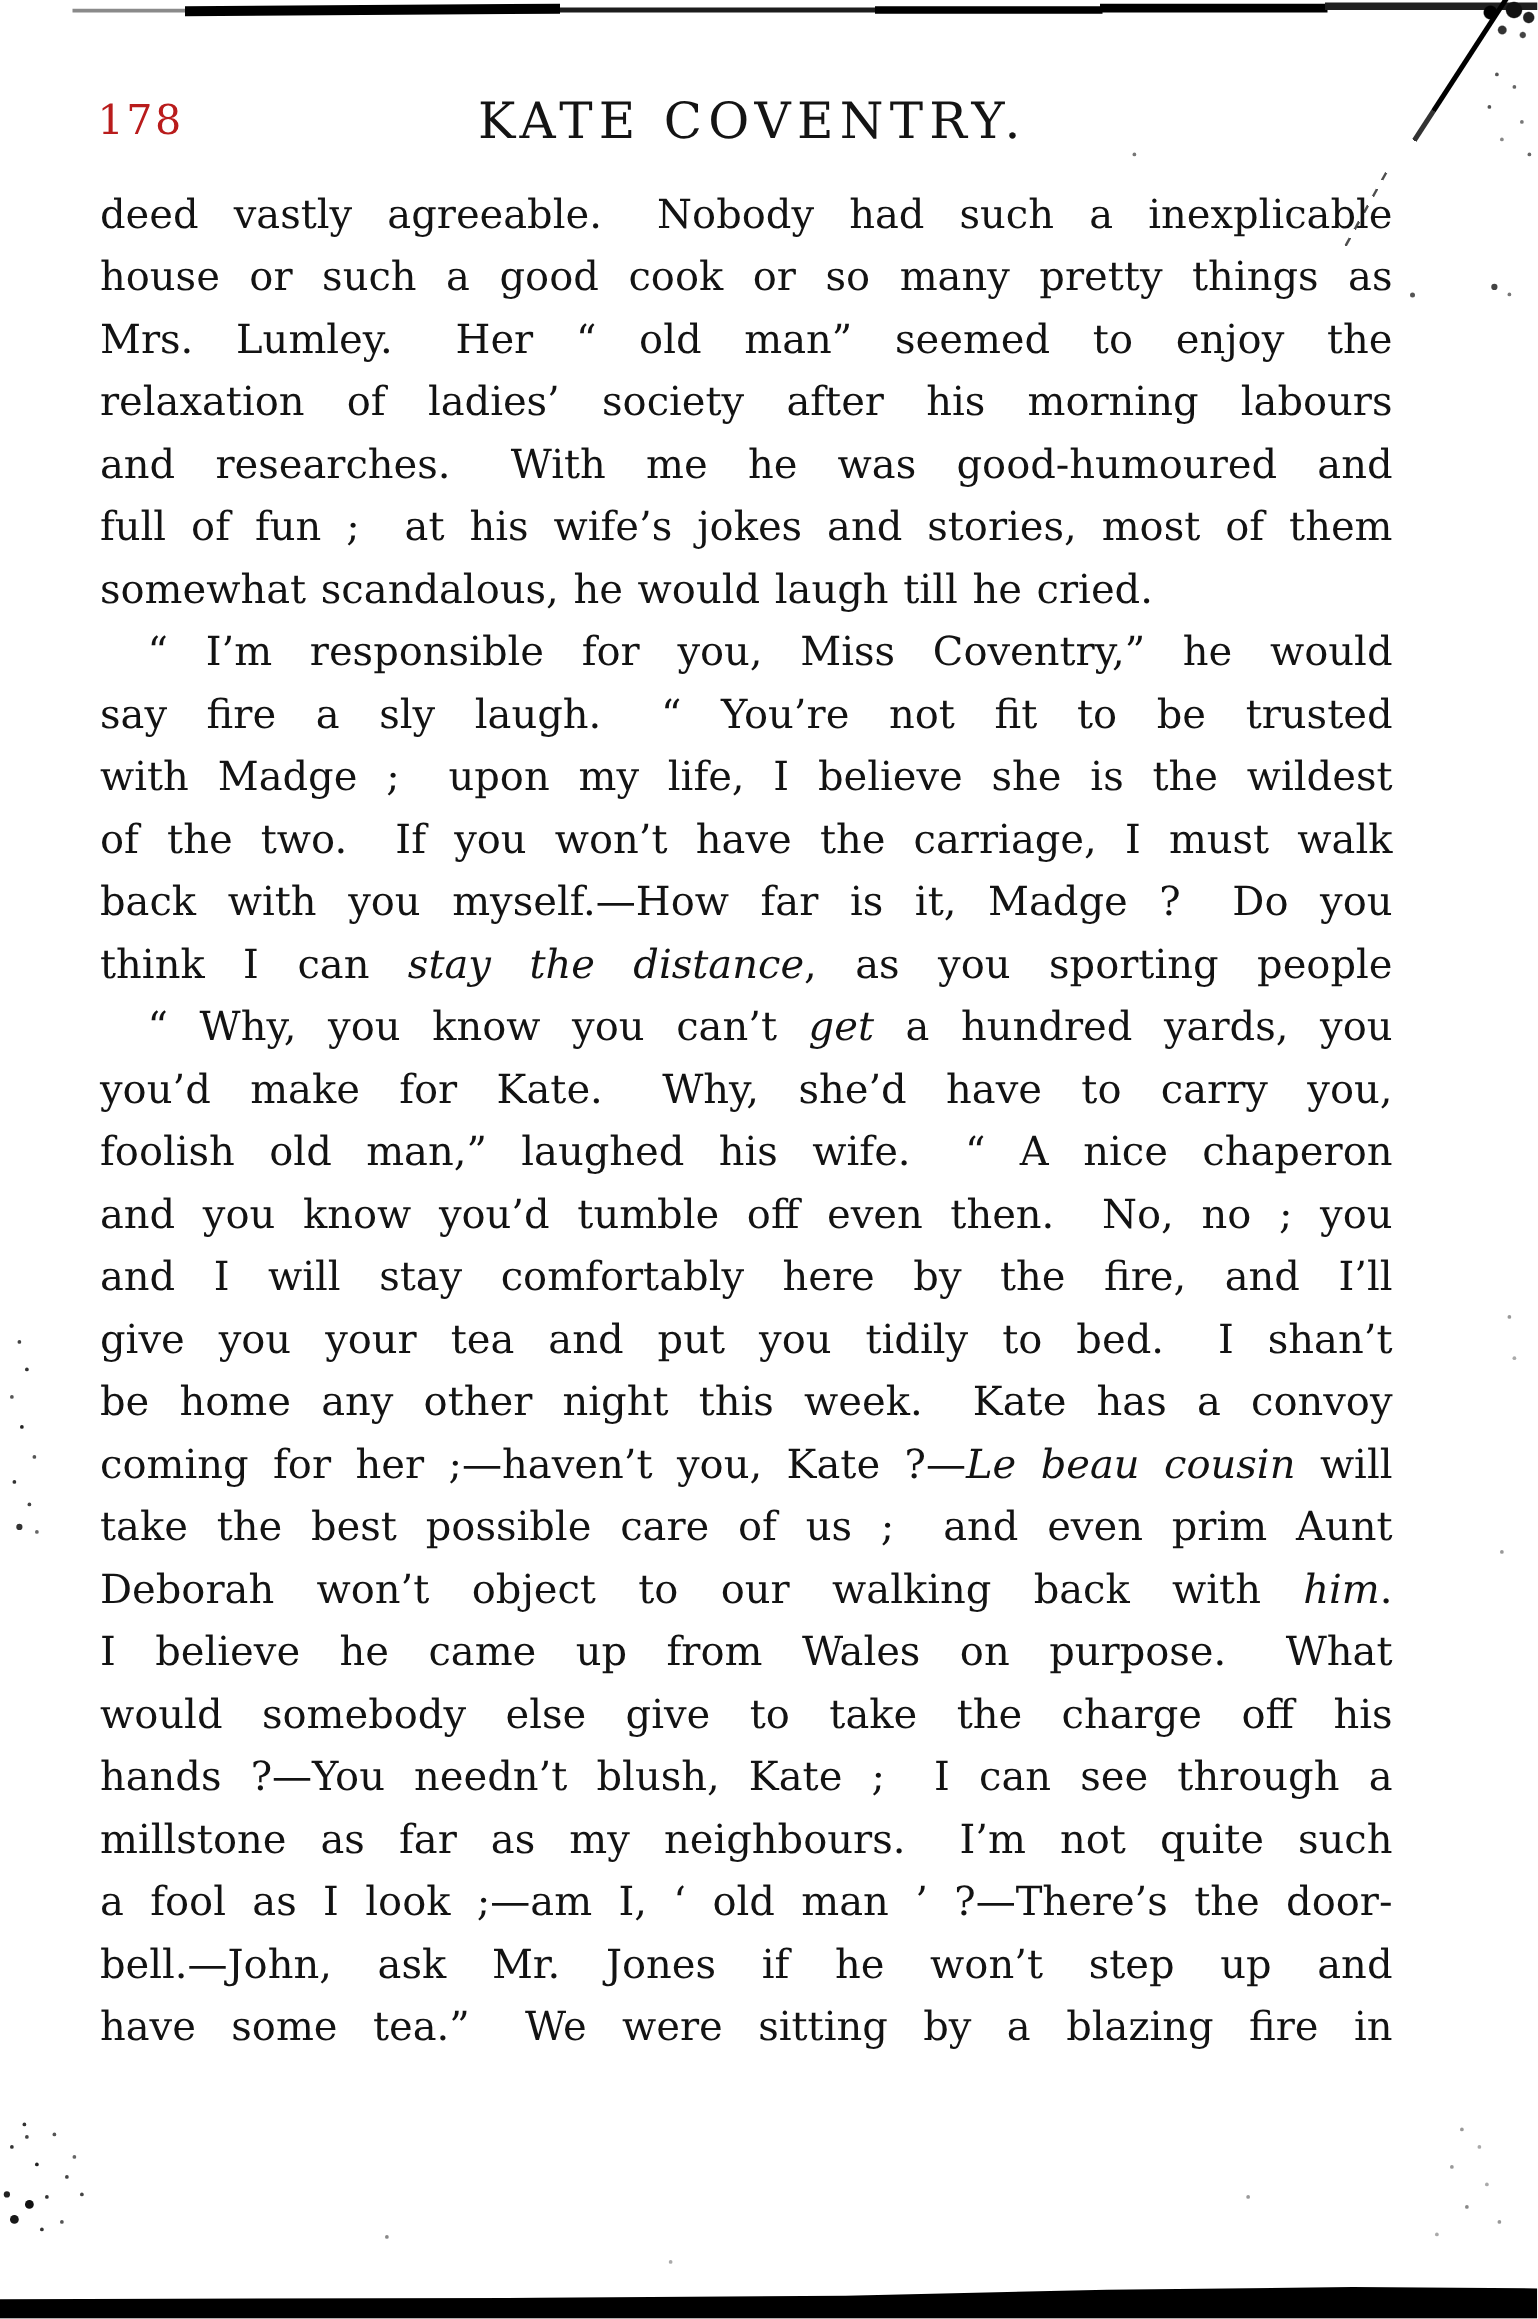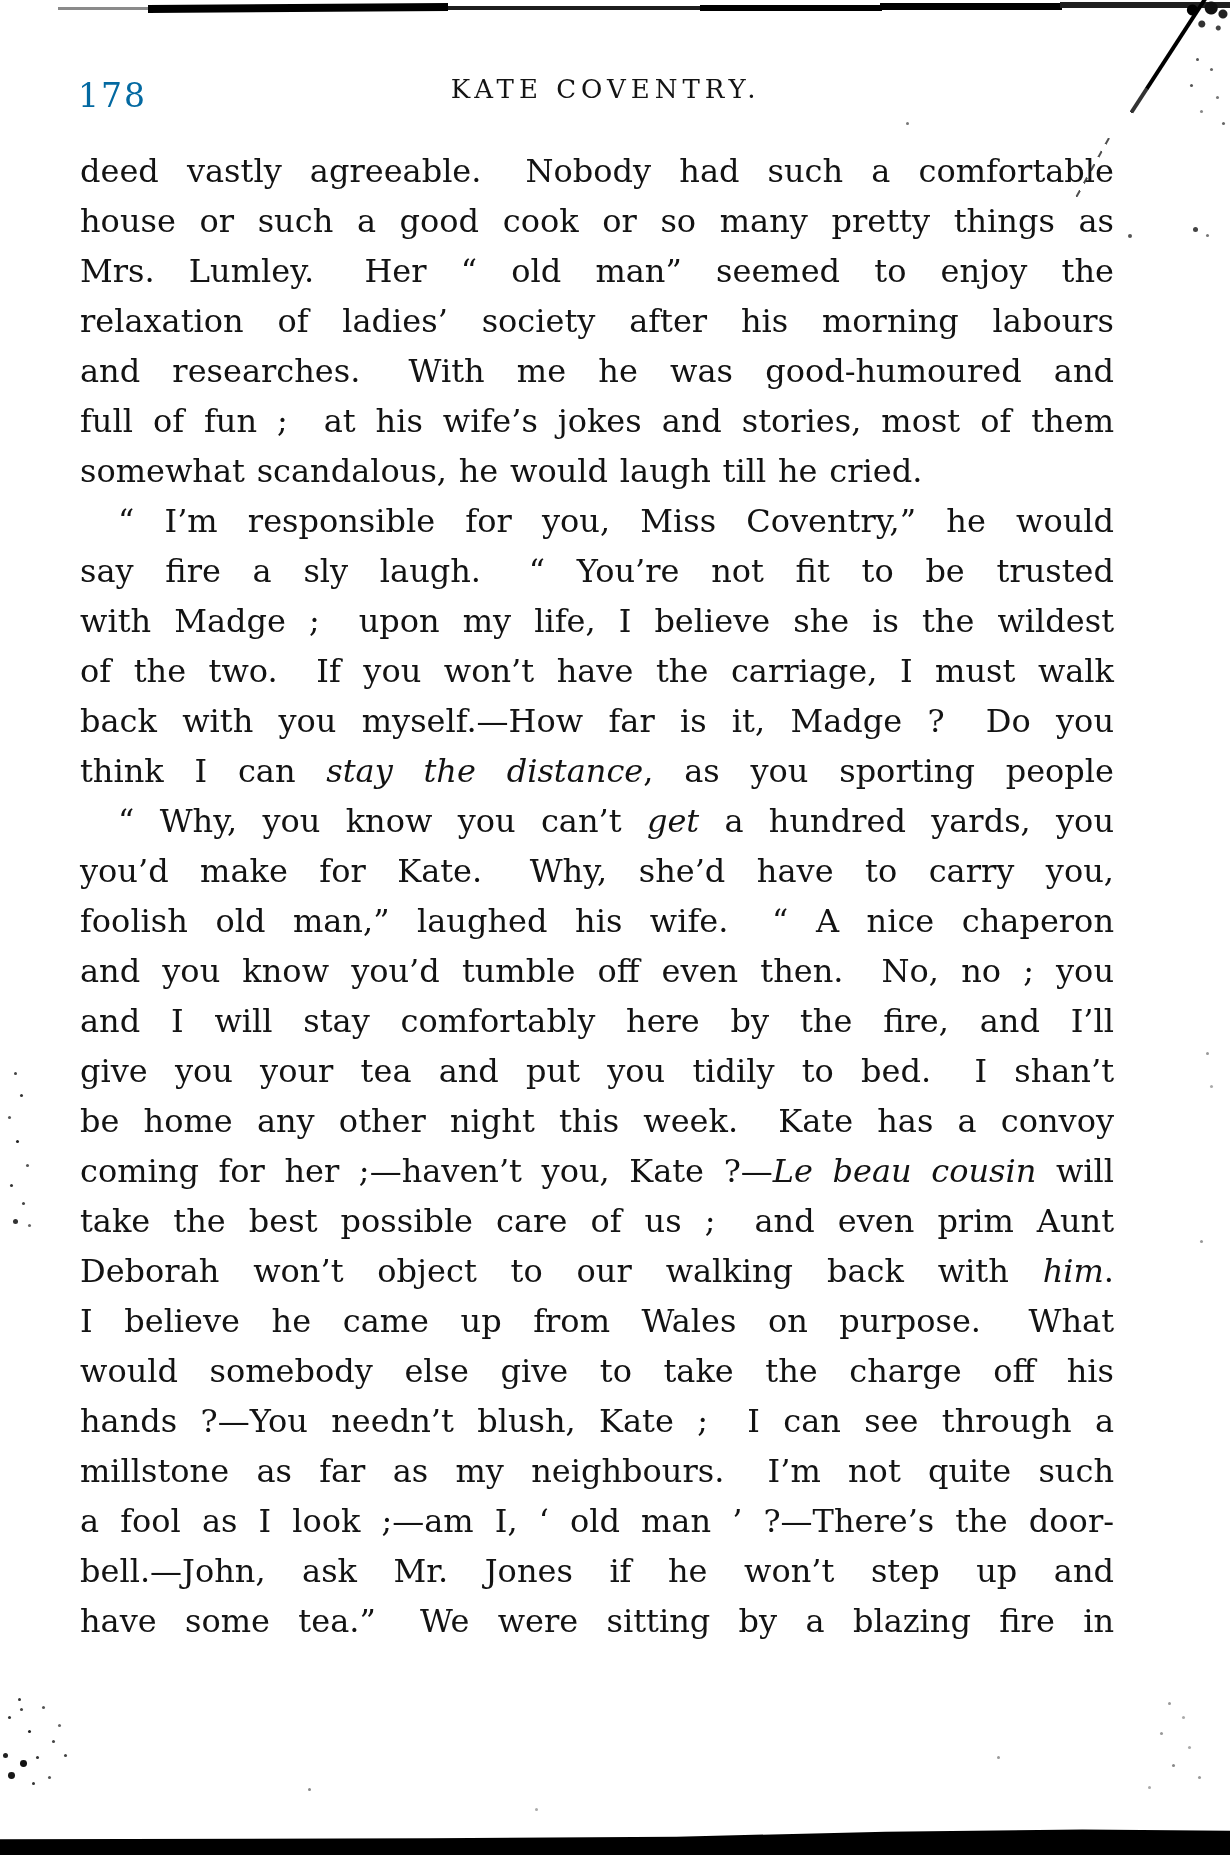--- a/index.html
+++ b/index.html
@@ -6,26 +6,26 @@
   body {
     width: 1230px; height: 1855px;
     position: relative;
     background: #ffffff;
     overflow: hidden;
     font-family: "DejaVu Serif", serif;
   }
   
   .page-number {
     position: absolute; top: 76px; left: 78px;
-    font-size: 33px; color: #0369a1; letter-spacing: 2px;
+    font-size: 33px; color: #b91c1c; letter-spacing: 2px;
   }
   .running-title {
     position: absolute; top: 74px; left: 50%;
     transform: translateX(-53%);
-    font-size: 26px; color: #141414; letter-spacing: 5px;
+    font-size: 40px; color: #141414; letter-spacing: 5px;
     white-space: nowrap;
   }
   
   .text-block {
     position: absolute; left: 80px; top: 146px; width: 1034px;
     font-size: 32px; color: #131313;
     word-spacing: 0.05em;
   }
   .line {
     height: 50px; line-height: 50px;
@@ -119,21 +119,21 @@
 <div class="spk spk-misc-a"></div>
 <div class="spk spk-misc-b"></div>
 <div class="spk spk-misc-c"></div>
 <div class="spk spk-misc-d"></div>
 <div class="spk spk-misc-e"></div>
 
 <div class="page-number">178</div>
 <div class="running-title">KATE COVENTRY.</div>
 
 <div class="text-block" style="color: rgb(19, 19, 19);">
-    <div class="line"><span>deed vastly agreeable.  Nobody had such a comfortable</span></div>
+    <div class="line"><span>deed vastly agreeable.  Nobody had such a inexplicable</span></div>
     <div class="line"><span>house or such a good cook or so many pretty things as</span></div>
     <div class="line"><span>Mrs. Lumley.  Her “ old man” seemed to enjoy the</span></div>
     <div class="line"><span>relaxation of ladies’ society after his morning labours</span></div>
     <div class="line"><span>and researches.  With me he was good-humoured and</span></div>
     <div class="line"><span>full of fun ;  at his wife’s jokes and stories, most of them</span></div>
     <div class="line last"><span>somewhat scandalous, he would laugh till he cried.</span></div>
     <div class="line indent"><span>“ I’m responsible for you, Miss Coventry,” he would</span></div>
     <div class="line"><span>say fire a sly laugh.  “ You’re not fit to be trusted</span></div>
     <div class="line"><span>with Madge ;  upon my life, I believe she is the wildest</span></div>
     <div class="line"><span>of the two.  If you won’t have the carriage, I must walk</span></div>

